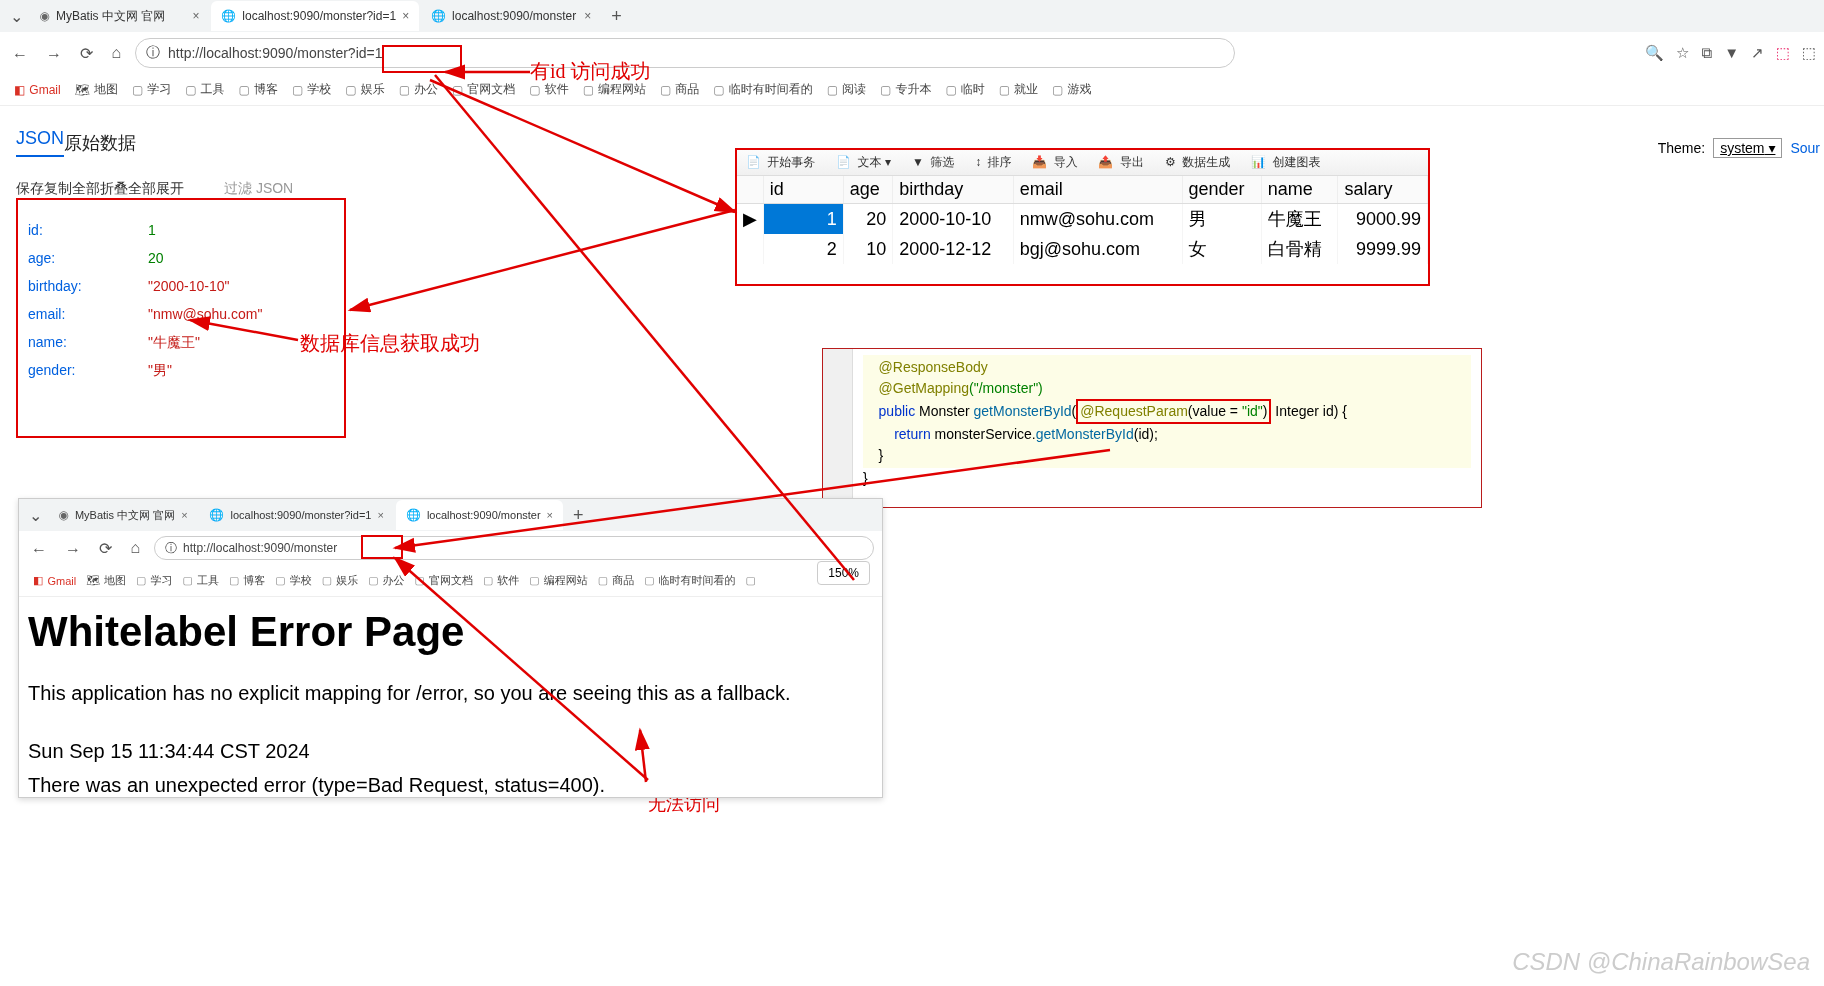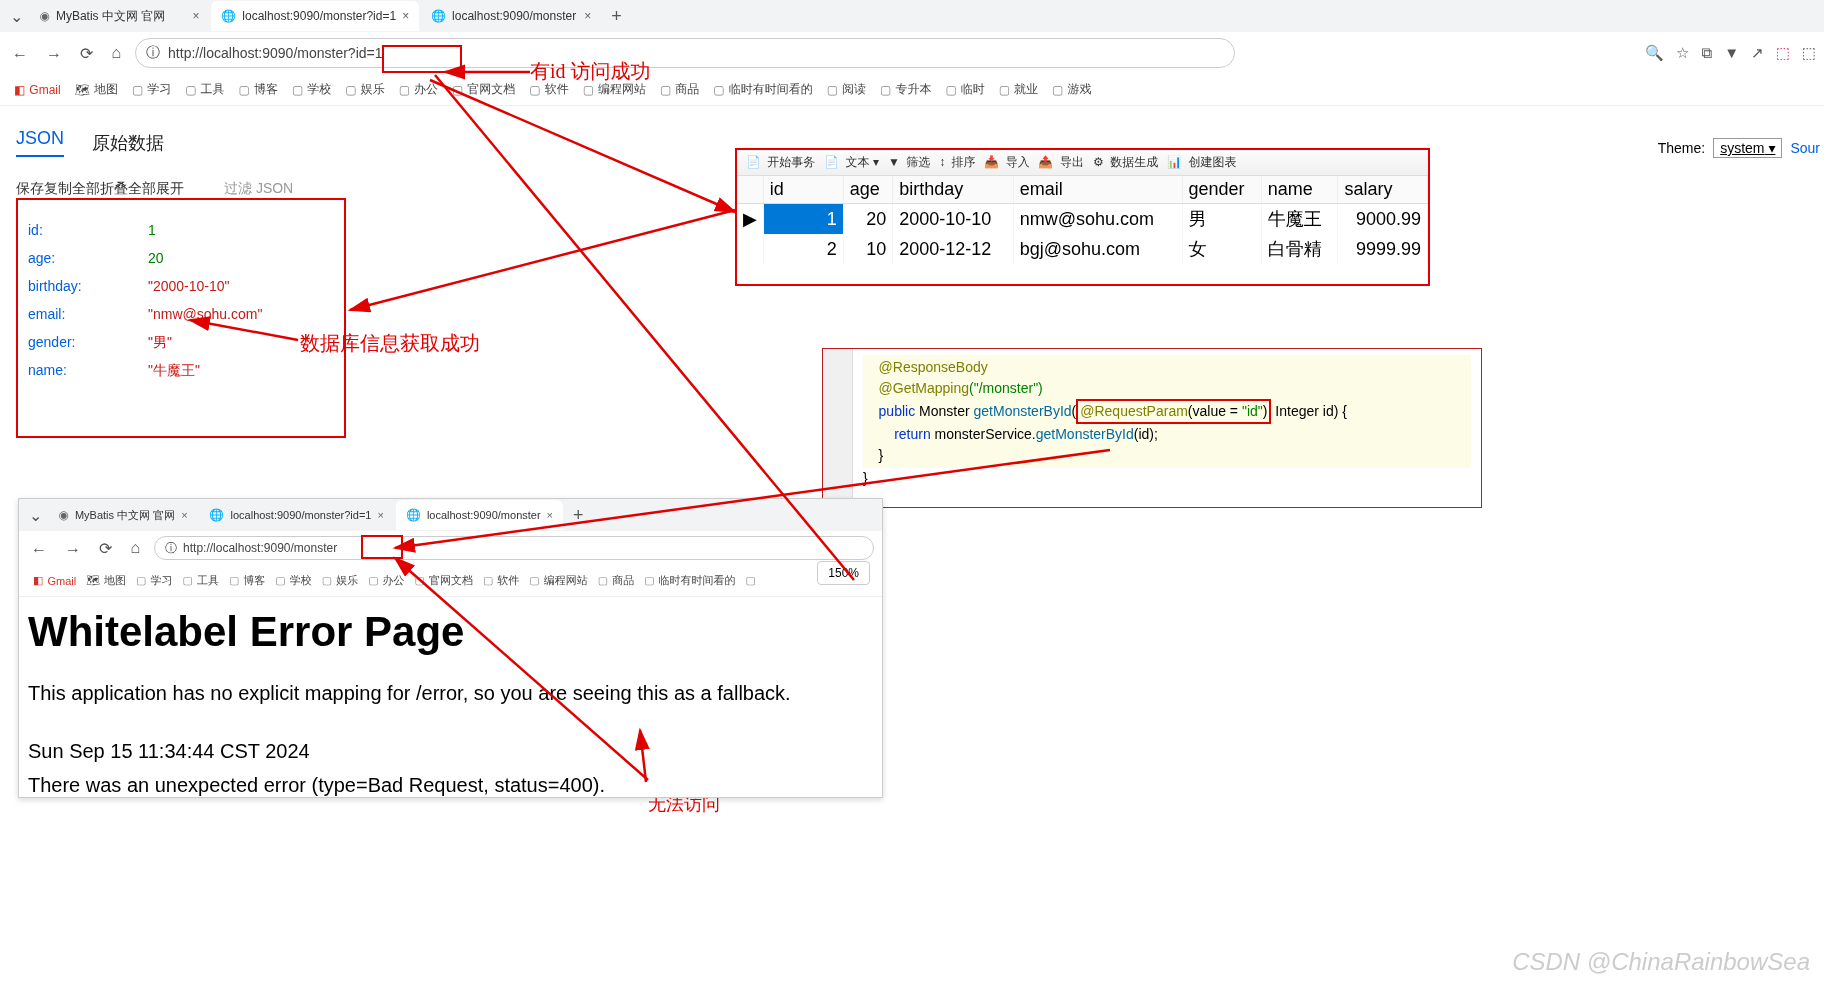--- a/index.html
+++ b/index.html
@@ -16,36 +16,36 @@
 .navrow { display:flex; align-items:center; height:42px; padding:0 8px; gap:10px; }
 .navico { color:#555; font-size:16px; padding:0 4px; }
 .urlbar { flex:1; height:30px; border:1px solid #ccc; border-radius:15px; display:flex; align-items:center; padding:0 10px; color:#444; font-size:14px; max-width:1100px; }
 .right-icons { margin-left:auto; display:flex; gap:12px; color:#555; font-size:15px; }
 .url-highlight { position:absolute; border:2px solid #e00000; top:45px; left:382px; width:80px; height:28px; }
 .bm-row { display:flex; align-items:center; gap:14px; padding:4px 14px; height:32px; font-size:12px; color:#444; border-bottom:1px solid #eee; }
 .bm { display:flex; align-items:center; gap:4px; }
 .fld { color:#888; }
 
 
-.viewer-tabs { position:absolute; top:128px; left:16px; display:flex; gap:28px; align-items:center; font-size:18px; }
+.viewer-tabs { position:absolute; top:128px; left:16px; display:flex; align-items:center; font-size:18px; }
 .vt { color:#0060df; border-bottom:2px solid #0060df; padding-bottom:6px; }
 .vt2 { color:#222; }
 .viewer-tools { position:absolute; top:180px; left:16px; display:flex; gap:0; font-size:14px; color:#333; }
 .json-box { position:absolute; top:198px; left:16px; width:330px; height:240px; border:2px solid #e00000; padding:16px 10px; }
 .json-row { display:flex; font-family:Consolas,monospace; font-size:14px; line-height:2; }
 .jk { color:#0060df; width:120px; }
 .jn { color:#008000; }
 .js { color:#c41a16; }
 
 
 .ann { position:absolute; color:#e00000; font-size:20px; font-family:"Microsoft YaHei"; }
 
 
 .db-panel { position:absolute; top:148px; left:735px; width:695px; height:138px; border:2px solid #e00000; background:#fff; }
-.db-toolbar { height:26px; background:linear-gradient(#fcfcfc,#f0f0f0); border-bottom:1px solid #ddd; display:flex; align-items:center; gap:0; font-size:12px; padding:0 6px; color:#333; }
+.db-toolbar { height:26px; background:linear-gradient(#fcfcfc,#f0f0f0); border-bottom:1px solid #ddd; display:flex; align-items:center; gap:12px; font-size:12px; padding:0 6px; color:#333; }
 .db-toolbar span { padding:0 3px; }
 .db-table { width:100%; border-collapse:collapse; font-size:18px; }
 .db-table th { text-align:left; font-weight:normal; padding:3px 6px; border-right:1px solid #eee; background:#fafafa; border-bottom:1px solid #ddd; }
 .db-table td { padding:3px 6px; border-right:1px solid #f5f5f5; }
 .db-table tr.sel td.first { background:#0078d7; color:#fff; text-align:right; }
 .db-table td.first { width:80px; text-align:right; }
 
 
 .theme-bar { position:absolute; top:138px; right:4px; font-size:14px; display:flex; align-items:center; gap:8px; }
 .theme-sel { border:1px solid #999; padding:1px 6px; text-decoration:underline; }
@@ -219,26 +219,26 @@
     </div>
   <div class="json-row">
       <span class="jk">birthday:</span>
       <span class="js">"2000-10-10"</span>
     </div>
   <div class="json-row">
       <span class="jk">email:</span>
       <span class="js">"nmw@sohu.com"</span>
     </div>
   <div class="json-row">
+      <span class="jk">name:</span>
+      <span class="js">"牛魔王"</span>
+    </div>
+  <div class="json-row">
       <span class="jk">gender:</span>
       <span class="js">"男"</span>
-    </div>
-  <div class="json-row">
-      <span class="jk">name:</span>
-      <span class="js">"牛魔王"</span>
     </div>
 </div>
 
 <div class="ann" style="top:58px;left:530px">有id 访问成功</div>
 <div class="ann" style="top:330px;left:300px">数据库信息获取成功</div>
 <div class="ann" style="top:770px;left:648px;font-size:18px">少了id 报错,</div>
 <div class="ann" style="top:792px;left:648px;font-size:18px">无法访问</div>
 
 <div class="theme-bar">
   <span>Theme:</span>

